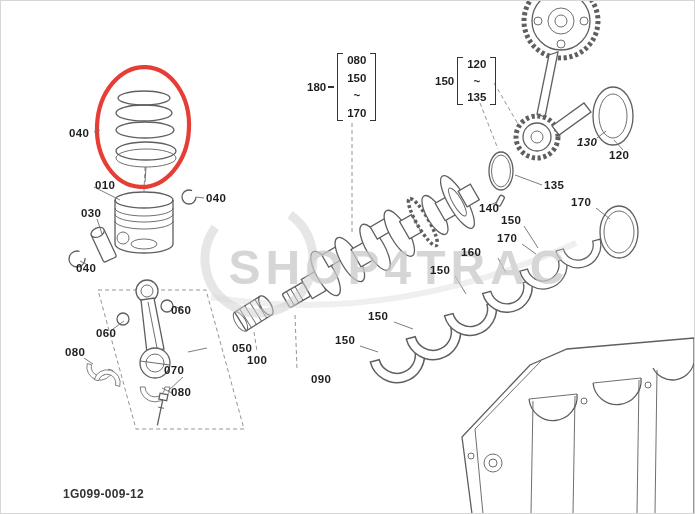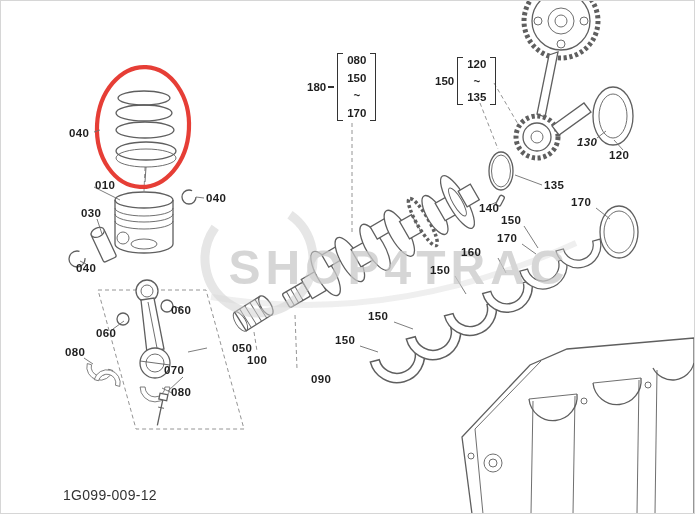--- a/index.html
+++ b/index.html
@@ -36,21 +36,21 @@
   .bg-dash { width:6px; height:1.3px; background:#333; margin-left:2px; }
   .brk { align-self:stretch; width:6px; }
   .brk-l { border-left:1.3px solid #333; border-top:1.3px solid #333; border-bottom:1.3px solid #333; margin-left:3px; }
   .brk-r { border-right:1.3px solid #333; border-top:1.3px solid #333; border-bottom:1.3px solid #333; }
   .bg-items {
     display:flex; flex-direction:column; justify-content:space-between;
     text-align:center; font-size:11.5px; font-weight:700;
     padding:0 4px; line-height:15px; height:100%;
   }
 
-  .code { position:absolute; font-size:14px; color:#333; letter-spacing:0.3px; }
+  .code { position:absolute; font-size:12px; color:#333; letter-spacing:0.3px;font-weight:bold; }
 </style>
 </head>
 <body>
 
 <div class="stage">
 
   <svg width="695" height="514" viewBox="0 0 695 514">
     <defs>
       <path id="shell" class="lnf" d="M -24 0 A 24 24 0 0 0 24 0 L 16 0 A 16 16 0 0 1 -16 0 Z"></path>
     </defs>

